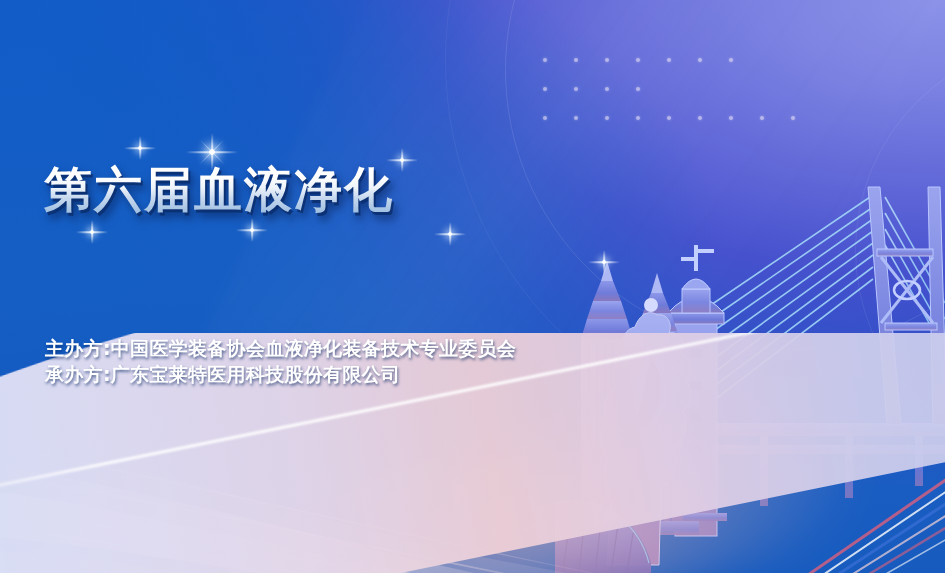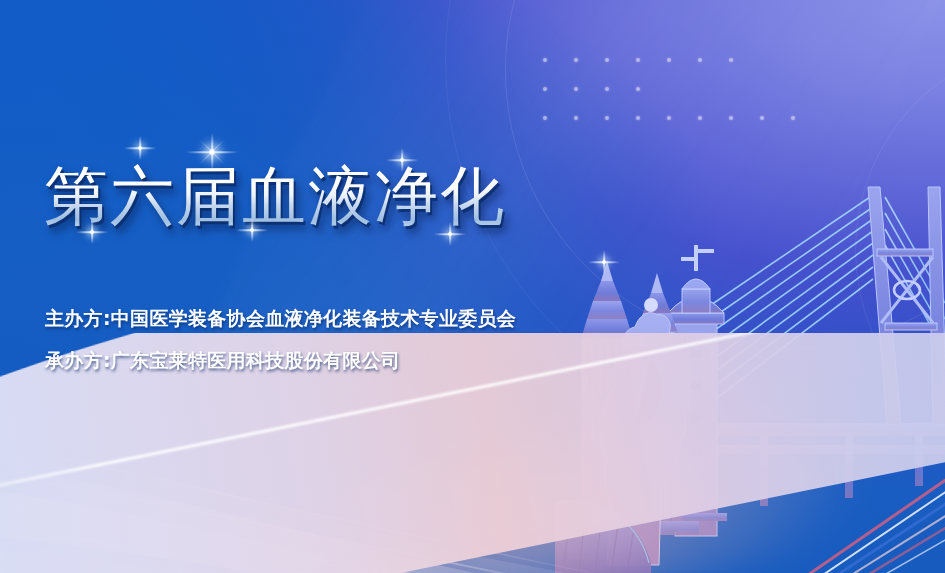--- a/index.html
+++ b/index.html
@@ -133,48 +133,48 @@
   
   .streaks{ position:absolute; right:0; bottom:0; width:260px; height:120px; overflow:hidden; }
   .streaks svg{ display:block; }
 
   
   .title-block{
     position:absolute; left:44px; top:150px;
     z-index:12;
   }
   .title-line{
-    font-size:64px;
-    font-weight:normal;
+    font-size:48px;
+    font-weight:bold;
     letter-spacing:2px;
     line-height:78px;
     background:linear-gradient(180deg,
       #ffffff 0%, #ffffff 34%, #eef4fb 48%,
       #c6d8ee 62%, #9fbfe2 80%, #cddff1 100%);
     -webkit-background-clip:text;
     background-clip:text;
     color:transparent;
     -webkit-text-fill-color:transparent;
     filter:drop-shadow(2px 3px 0px rgba(10,46,110,.85))
            drop-shadow(3px 5px 4px rgba(6,30,80,.55));
     white-space:nowrap;
-    margin-top:7px;
   }
   .subtitle{
     position:absolute; left:45px;
     color:#ffffff;
     font-size:19px;
     font-weight:bold;
     letter-spacing:.3px;
     white-space:nowrap;
     text-shadow:1px 2px 3px rgba(8,38,96,.65);
     z-index:12;
+    margin-top:30px;
   }
   .sub-1{ top:306px; }
-  .sub-2{ top:348px; }
+  .sub-2{ top:332px; }
 
   
   .sparkle{
     position:absolute; z-index:13;
     pointer-events:none;
   }
   .sparkle i{
     position:absolute; left:50%; top:50%;
     background:rgba(255,255,255,.95);
     transform:translate(-50%,-50%);

